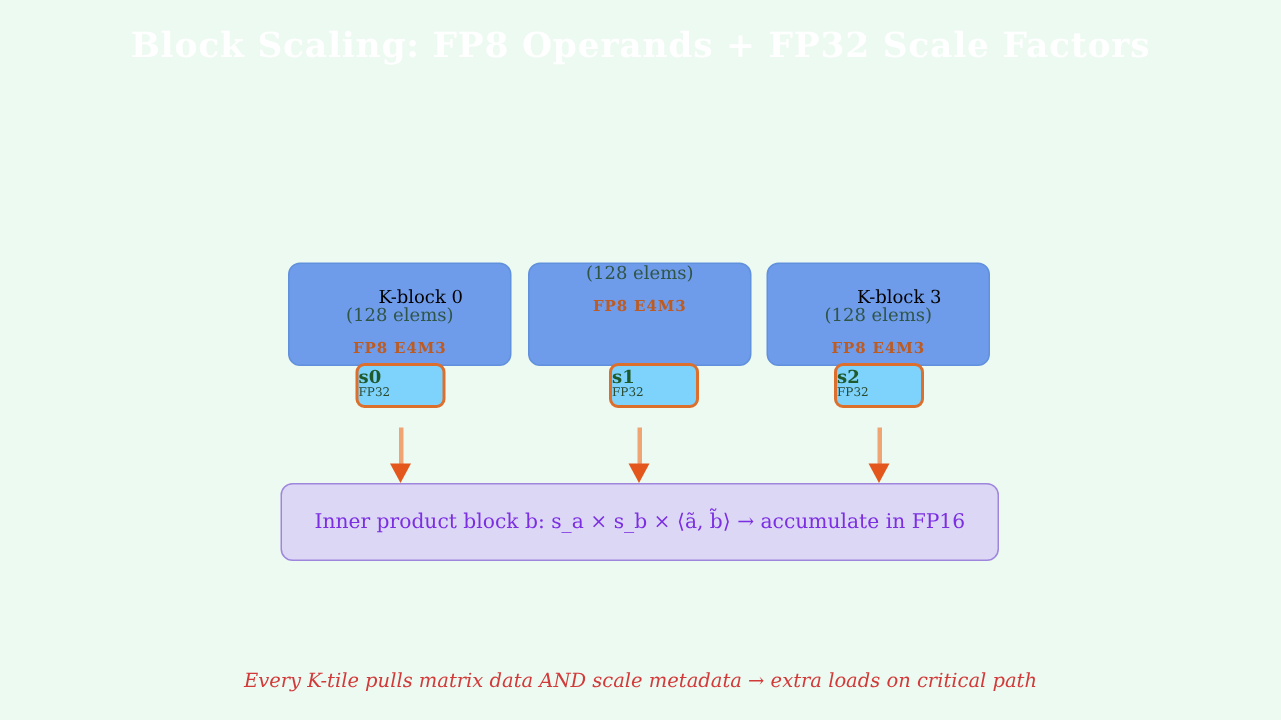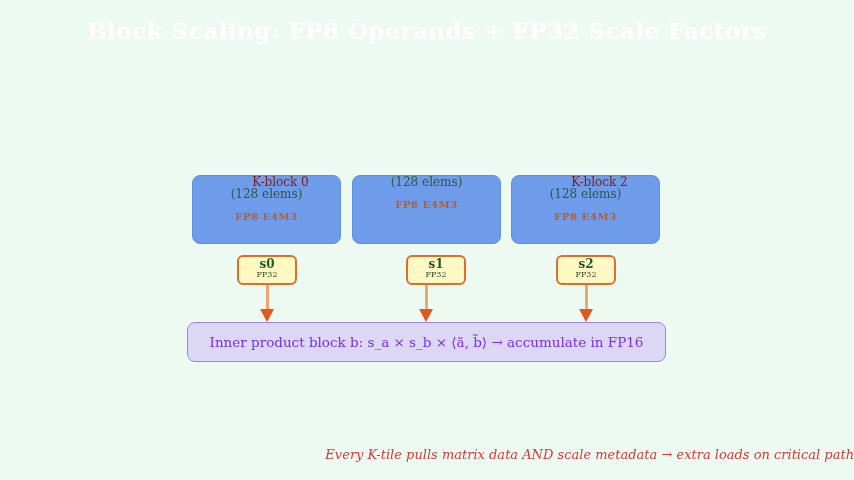--- a/index.html
+++ b/index.html
@@ -46,21 +46,22 @@
     border: 1px solid #6190dd;
     border-radius: 8px;
     box-sizing: border-box;
     text-align: center;
   }
   .kblock-0 { left: 192px; }
   .kblock-1 { left: 352px; }
   .kblock-2 { left: 511px; }
   .kblock .bname {
     display: block;
-    color: #7f1d1d;
+    margin-top: 16px;
+    color: #000000;
     font-size: 12px;
     line-height: 1.0;
     padding-left: 28px;
   }
   .kblock .bsize {
     display: block;
     color: #2f5547;
     font-size: 12px;
     line-height: 1.0;
     margin-top: 0;
@@ -68,28 +69,28 @@
   .kblock .bformat {
     display: block;
     margin-top: 11px;
     color: #bc5b22;
     font-size: 10px;
     font-weight: bold;
     letter-spacing: 0.6px;
   }
   .scalebox {
     position: absolute;
-    top: 255px;
+    top: 242px;
     width: 60px;
     height: 30px;
-    background: #fef9c3;
+    background: #7dd3fc;
     border: 2px solid #dd6f2d;
     border-radius: 6px;
     box-sizing: border-box;
-    text-align: center;
+    text-align: left;
   }
   .scalebox-0 { left: 237px; }
   .scalebox-1 { left: 396px; margin-left: 10px; }
   .scalebox-2 { left: 556px; }
   .scalebox .sname {
     display: block;
     margin-top: 1px;
     color: #1f5a2d;
     font-size: 12px;
     font-weight: bold;
@@ -120,39 +121,39 @@
     border-left: 7px solid transparent;
     border-right: 7px solid transparent;
     border-top: 13px solid #e4571c;
   }
   .arrow-0 { left: 260px; }
   .arrow-1 { left: 419px; }
   .arrow-2 { left: 579px; }
   .result-box {
     position: absolute;
     left: 187px; top: 322px;
-    width: 479px; height: 40px;
+    width: 479px; height: 52px;
     background: #dcd7f5;
     border: 1.5px solid #9f86dd;
     border-radius: 8px;
     box-sizing: border-box;
     display: flex;
     align-items: center;
     justify-content: center;
   }
   .result-box .rtext {
     color: #7b2ee2;
     font-size: 13.5px;
     text-align: center;
   }
   .footnote {
     position: absolute;
     left: 0; top: 447px;
     width: 854px;
-    text-align: right;
+    text-align: center;
     color: #d23a3a;
     font-size: 13px;
     font-style: italic;
   }
 </style>
 </head>
 <body>
 
 <div class="stage">
 
@@ -162,21 +163,21 @@
   <div class="kblock kblock-0">
     <span class="bname">K-block 0</span>
     <span class="bsize">(128 elems)</span>
     <span class="bformat">FP8 E4M3</span>
   </div>
   <div class="kblock kblock-1">
     <span class="bsize">(128 elems)</span>
     <span class="bformat">FP8 E4M3</span>
   </div>
   <div class="kblock kblock-2">
-    <span class="bname">K-block 2</span>
+    <span class="bname">K-block 3</span>
     <span class="bsize">(128 elems)</span>
     <span class="bformat">FP8 E4M3</span>
   </div>
 
   <div class="scalebox scalebox-0">
     <span class="sname">s0</span>
     <span class="sformat">FP32</span>
   </div>
   <div class="scalebox scalebox-1">
     <span class="sname">s1</span>

